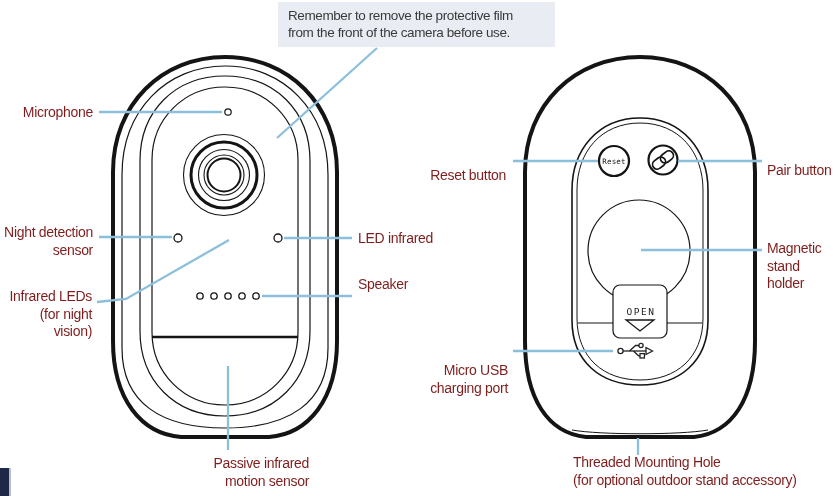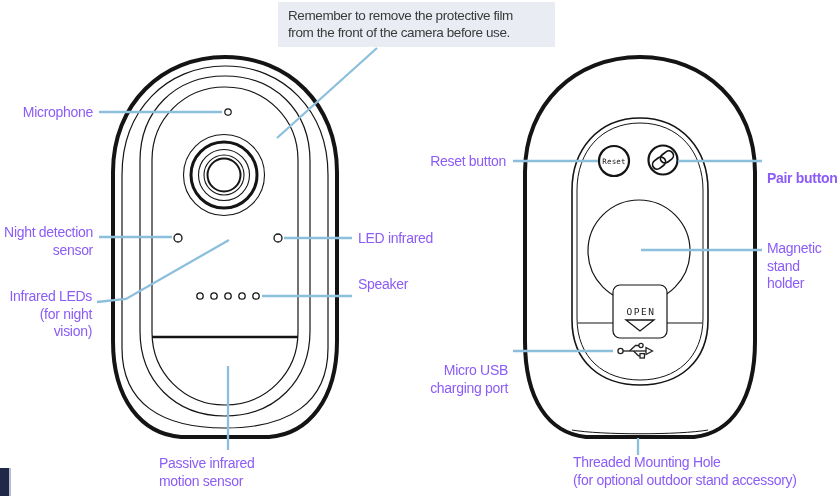--- a/index.html
+++ b/index.html
@@ -3,24 +3,24 @@
 <meta charset="utf-8">
 <style>
   html,body{margin:0;padding:0;background:#fff;}
   .stage{
     position:relative;width:839px;height:496px;background:#ffffff;overflow:hidden;
     font-family:"Liberation Sans",sans-serif;color:#3d3d3f;
   }
   .stage svg{position:absolute;left:0;top:0;}
   .label{
     position:absolute;font-size:14px;line-height:17.5px;letter-spacing:-0.3px;
-    white-space:pre-line;color:#8b5cf6;
+    white-space:pre-line;color:#7f1d1d;
   }
   .label.r{text-align:right;}
-  .label.c{text-align:left;}
+  .label.c{text-align:right;}
   .note-box{
     position:absolute;left:278px;top:2px;width:277px;height:45px;background:#e9ecf2;
     box-sizing:border-box;padding:5px 24px 0 10px;font-size:13.5px;line-height:17px;
     letter-spacing:-0.4px;color:#3a3a3c;white-space:pre-line;
   }
   .accent-block{
     position:absolute;left:0;top:468px;width:9px;height:28px;background:#1f2847;
     border-right:2px solid #b4bdd1;
   }
 </style>
@@ -133,22 +133,22 @@
   <div class="label r" style="right:746px;top:104px;">Microphone</div>
   <div class="label r" style="right:747px;top:288px;">Infrared LEDs
 (for night vision)</div>
   <div class="label r" style="right:746px;top:224px;">Night detection
 sensor</div>
   <div class="label" style="left:358px;top:230px;">LED infrared</div>
   <div class="label" style="left:358px;top:276px;">Speaker</div>
   <div class="label c" style="left:159px;top:455px;width:150px;">Passive infrared
 motion sensor</div>
 
-  <div class="label r" style="right:333px;top:153px;">Reset button</div>
-  <div class="label" style="left:767px;top:170px;font-weight:bold;">Pair button</div>
+  <div class="label r" style="right:333px;top:167px;">Reset button</div>
+  <div class="label" style="left:767px;top:162px;">Pair button</div>
   <div class="label" style="left:767px;top:240px;">Magnetic
 stand holder</div>
   <div class="label r" style="right:331px;top:343px;margin-top:19px;">Micro USB
 charging port</div>
   <div class="label" style="left:573px;top:454px;">Threaded Mounting Hole
 (for optional outdoor stand accessory)</div>
 
   <div class="accent-block"></div>
 </div>
 

